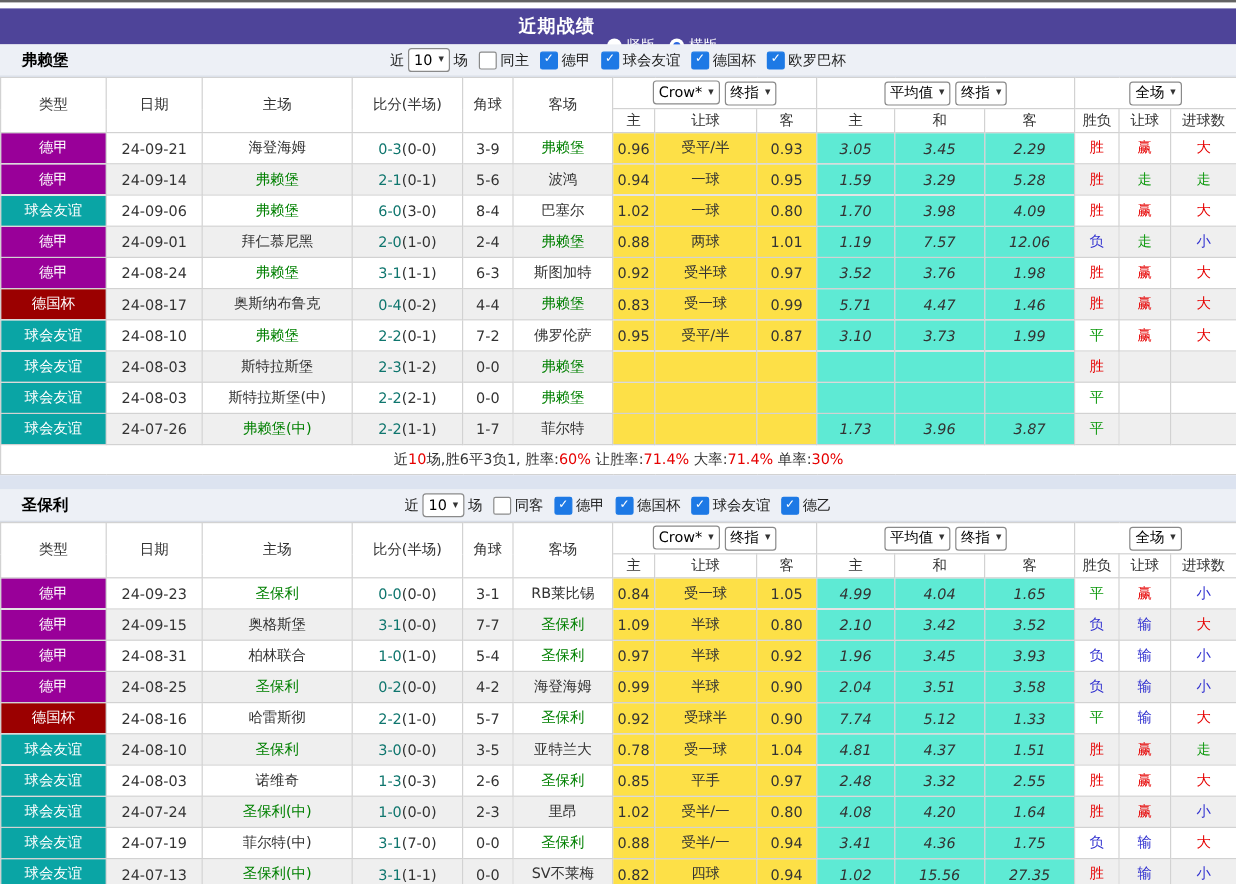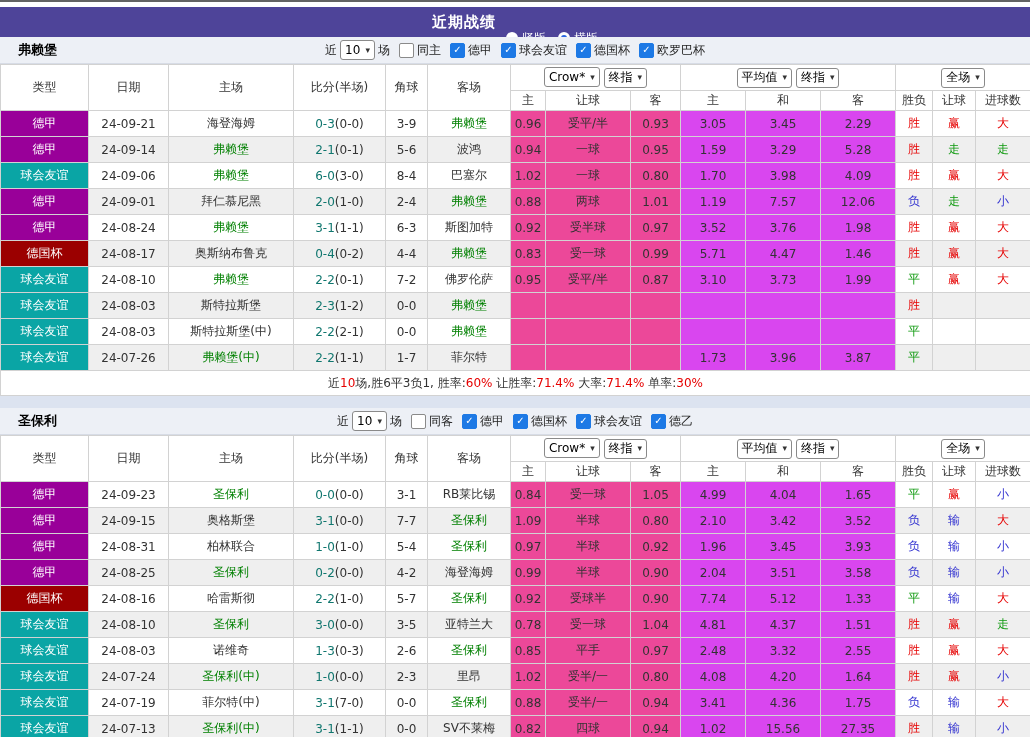--- a/index.html
+++ b/index.html
@@ -18,22 +18,22 @@
   .cbx{width:13px;height:13px;border:1px solid #8a8a8a;border-radius:2px;background:#fff;display:inline-flex;align-items:center;justify-content:center;font-size:10px;line-height:1;margin-left:6px;}
   .cbx.on{background:#1d79e5;border-color:#1d79e5;color:#fff;font-weight:bold;}
   table.grid{border-collapse:collapse;table-layout:fixed;width:1030px;}
   table.grid th,table.grid td{border:1px solid #d2d2d2;text-align:center;padding:0;overflow:hidden;white-space:nowrap;font-weight:normal;}
   table.grid thead th{background:#fff;color:#333;}
   thead tr.h1 th{height:25px;}
   thead tr.h2 th{height:19px;}
   tbody td{height:25px;}
   tbody tr:nth-child(even) td.pl{background:#efefef;}
   td.pl{background:#fff;}
-  td.ob{background:#ec4899;margin-left:40px;}
-  td.ab{background:#d946ef;}
+  td.ob{background:#fde047;margin-left:40px;}
+  td.ab{background:#5eead4;font-style:italic;}
   td.t-dj{background:#990099;color:#fff;}
   td.t-qy{background:#0aa5a5;color:#fff;}
   td.t-gb{background:#9b0000;color:#fff;}
   .tg{color:#008000;}
   .ft{color:#0f766e;}
   .ht{color:#333;}
   .r{color:#e60000;}
   .g{color:#0f9a0f;}
   .b{color:#3232d0;}
   tfoot td{height:24px;background:#fff;font-size:12px;color:#333;border-radius:11px;}

